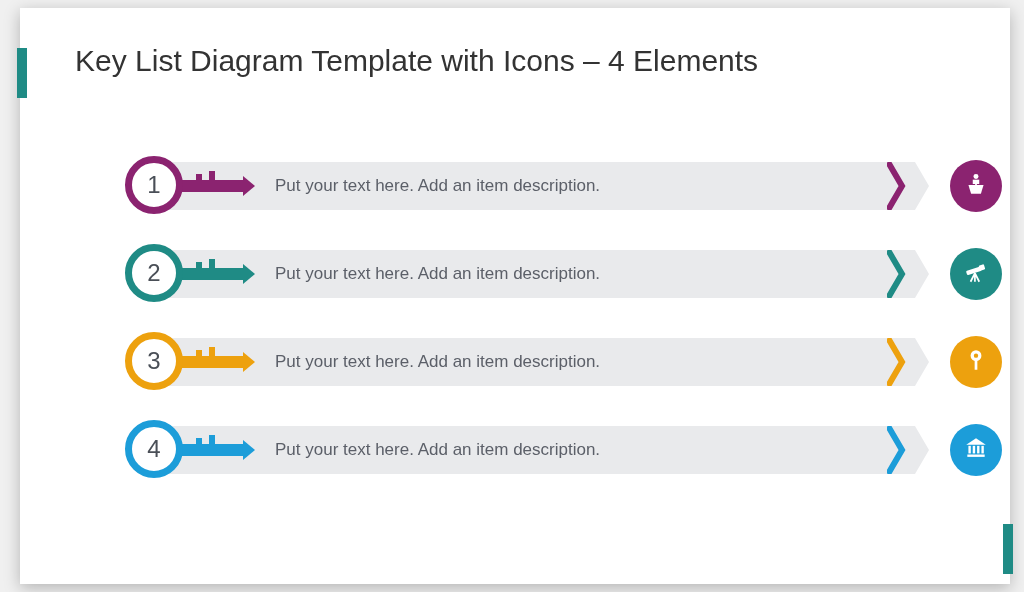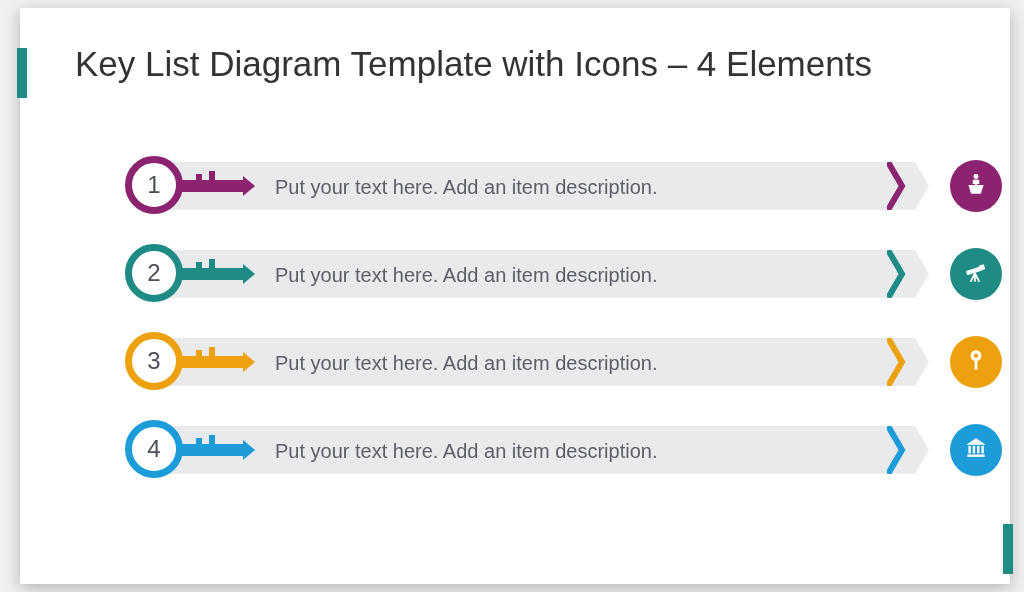--- a/index.html
+++ b/index.html
@@ -32,21 +32,21 @@
       right: -3px;
       bottom: 10px;
       width: 10px;
       height: 50px;
       background: #1f8b85;
     }
     .title {
       position: absolute;
       top: 36px;
       left: 55px;
-      font-size: 35px;
+      font-size: 30px;
       font-weight: 400;
       color: #333;
     }
     .rows {
       position: absolute;
       top: 148px;
       left: 55px;
       width: 900px;
     }
     .row {
@@ -69,21 +69,21 @@
       top: 0;
       width: 0; height: 0;
       border-top: 24px solid transparent;
       border-bottom: 24px solid transparent;
       border-left: 14px solid #e9eaec;
     }
     .row-text {
       position: absolute;
       left: 200px;
       top: 20px;
-      font-size: 20px;
+      font-size: 17px;
       color: #5b5f68;
     }
     
     .ring {
       position: absolute;
       left: 50px;
       top: 0;
       width: 58px;
       height: 58px;
       border-radius: 50%;

